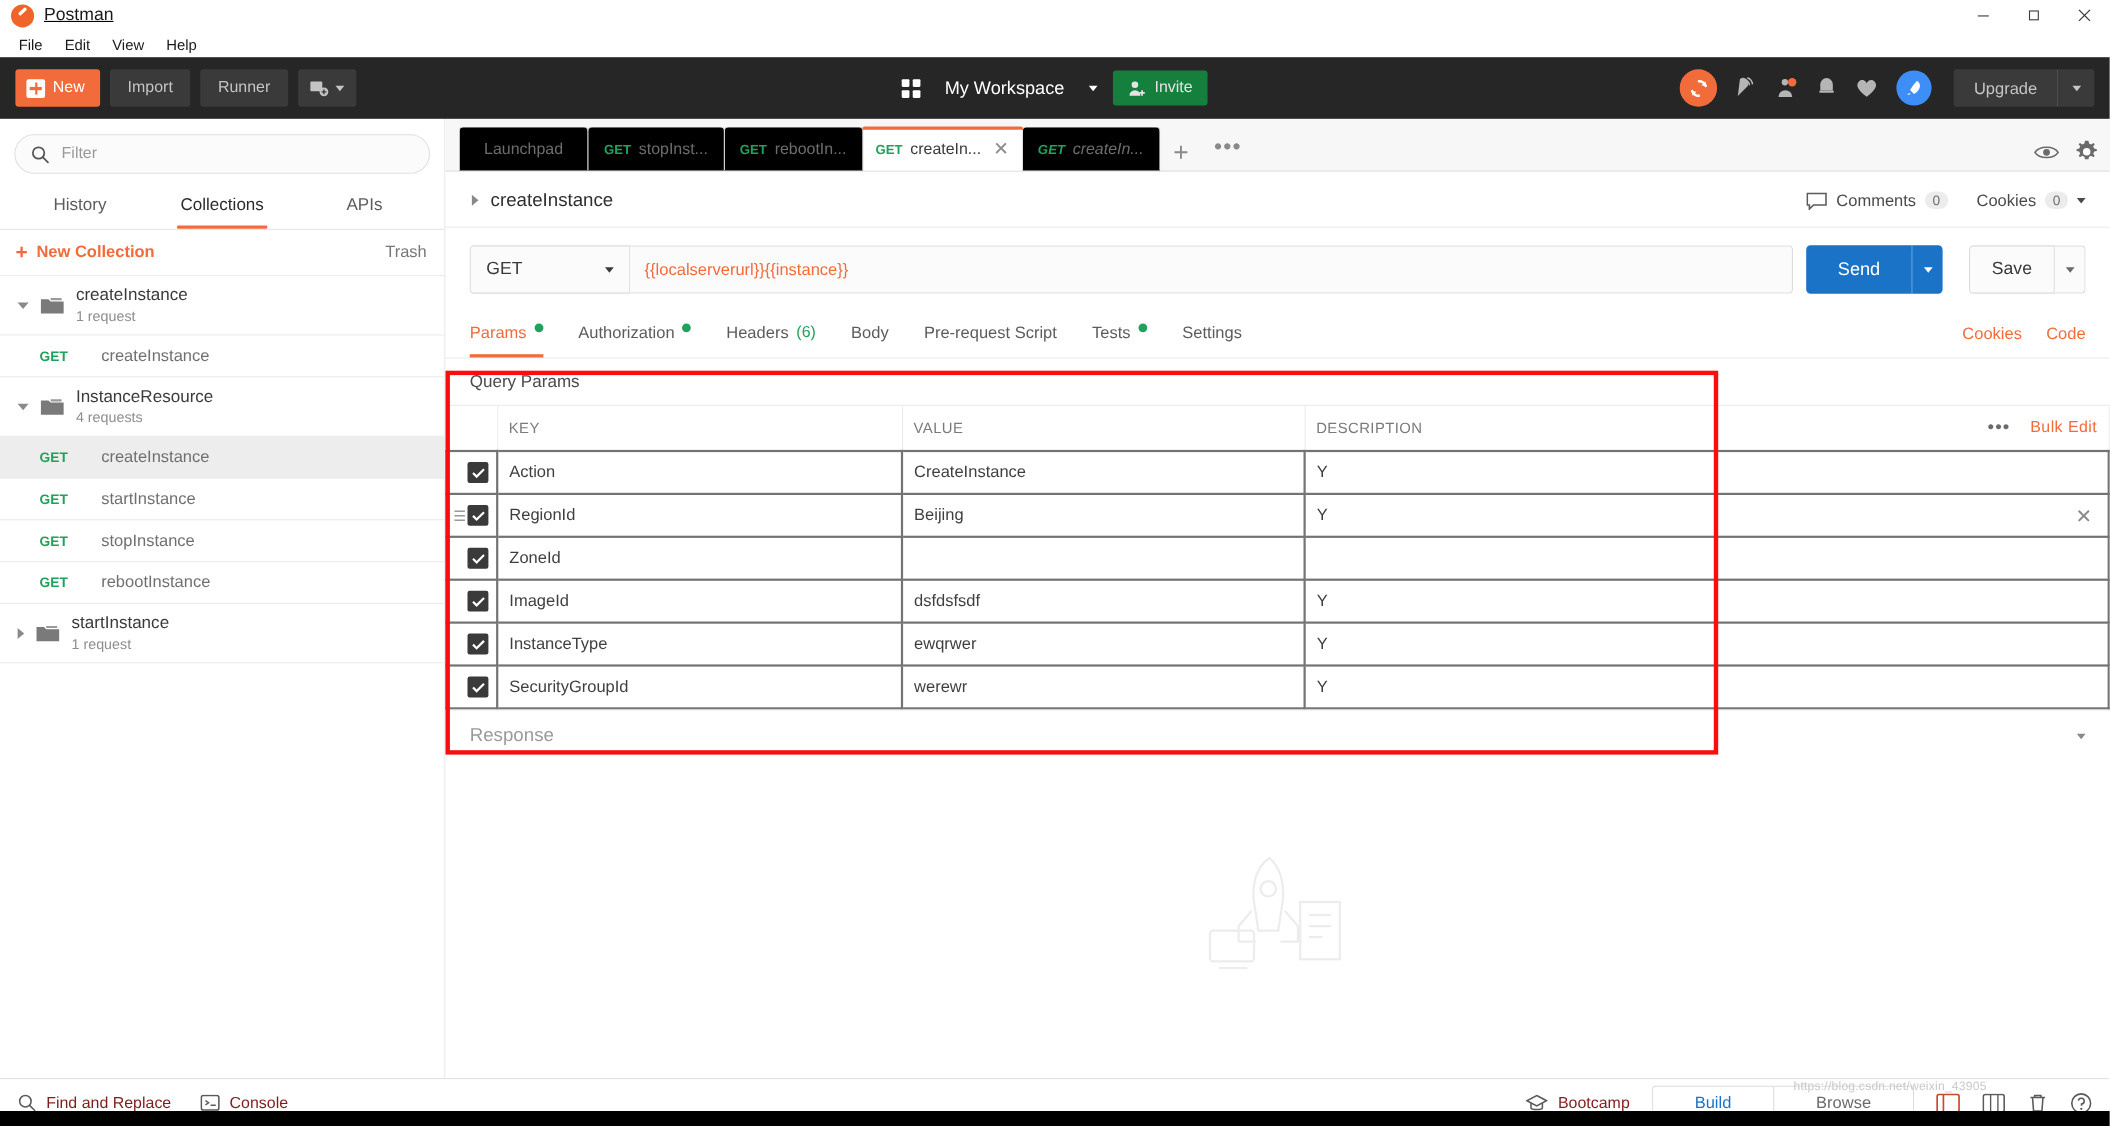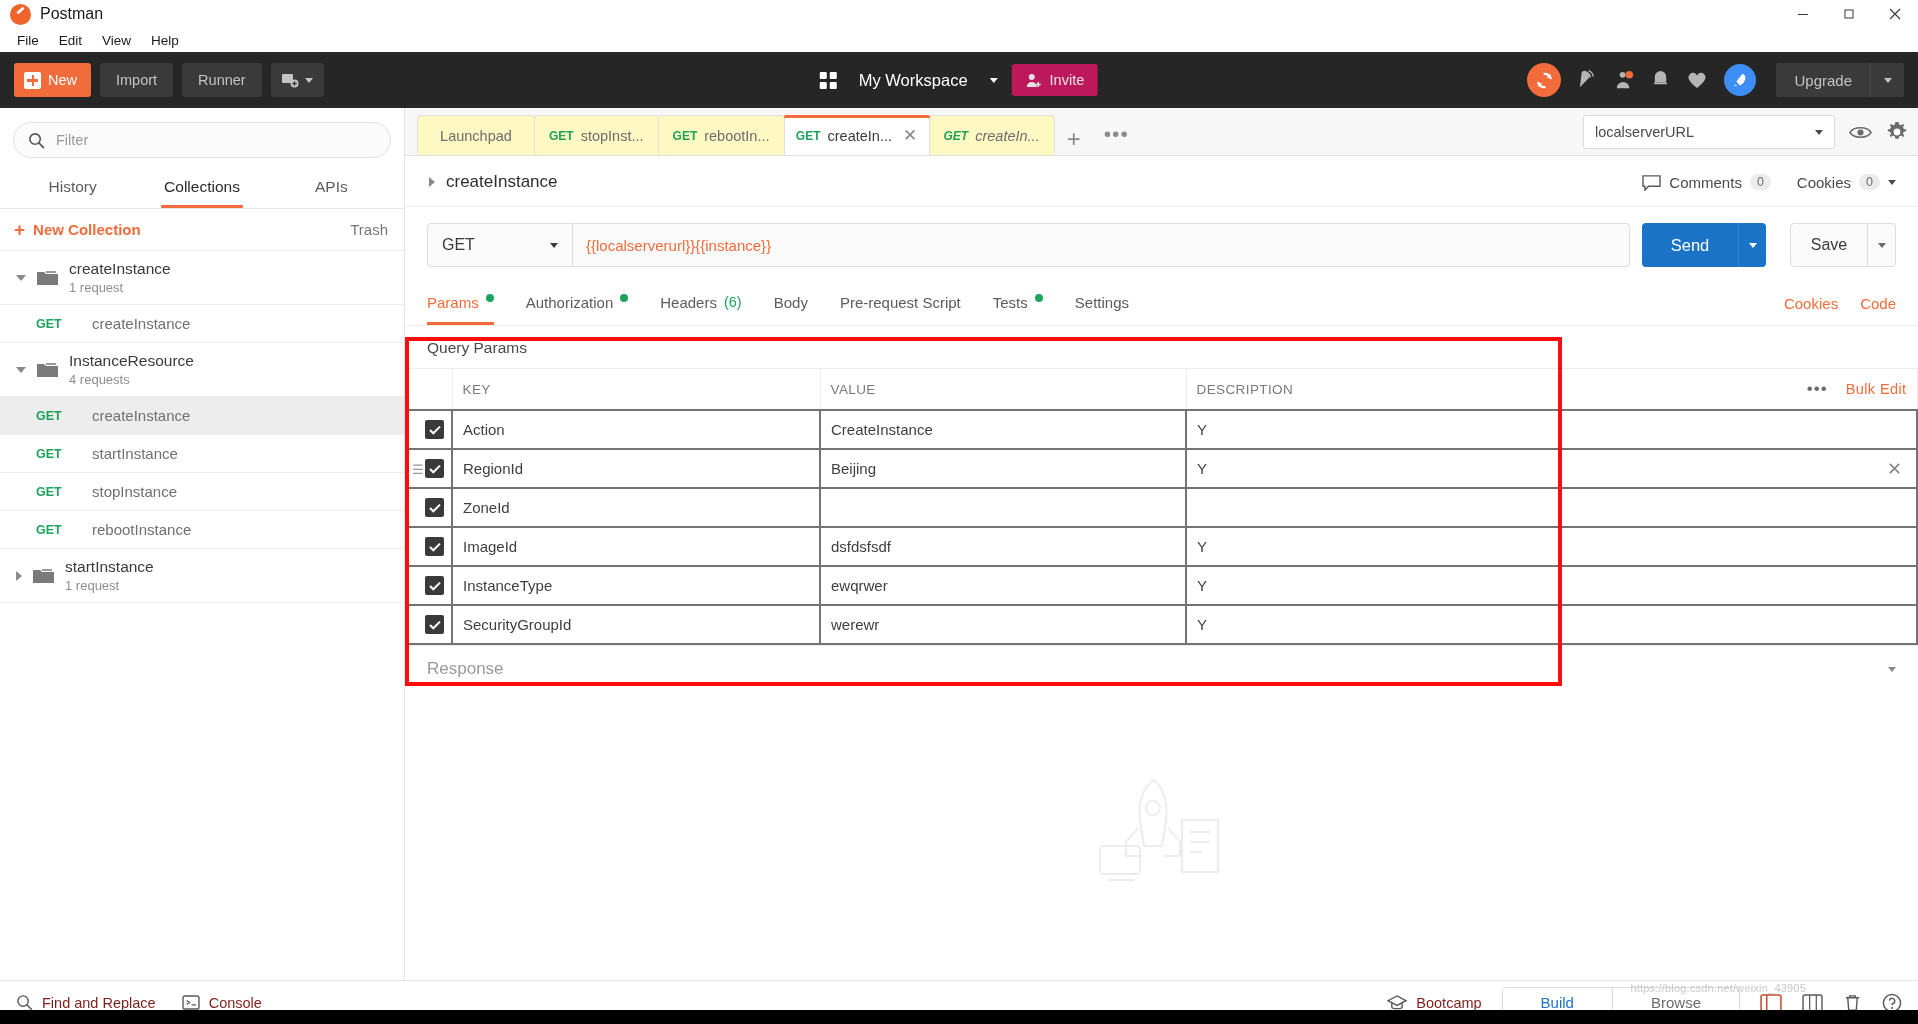--- a/index.html
+++ b/index.html
@@ -7,21 +7,21 @@
     width: 1918px; height: 1024px;
     font-family: "Liberation Sans", sans-serif;
     background: #ffffff;
     overflow: hidden;
   }
   .app { position: relative; width: 1918px; height: 1024px; display: flex; flex-direction: column; }
 
   
   .titlebar {
     height: 28px; background: #ffffff; display: flex; align-items: center;
-    padding-left: 10px; flex: 0 0 28px; position: relative;
+    padding-left: 10px; flex: 0 0 28px; position: relative; text-decoration: underline;
   }
   .pm-logo {
     width: 21px; height: 21px; border-radius: 50%;
     background: #f0632b; position: relative; margin-right: 9px;
     display: inline-block;
   }
   .pm-logo::after {
     content: ""; position: absolute; left: 6px; top: 5px;
     width: 9px; height: 3px; background: #fff; border-radius: 2px;
     transform: rotate(-42deg);
@@ -79,21 +79,21 @@
   .ws-sel {
     display: flex; align-items: center; gap: 22px; color: #fff;
     font-size: 16.5px; cursor: pointer;
   }
   .grid-ico {
     width: 17px; height: 17px; display: grid; grid-template-columns: 7px 7px;
     grid-template-rows: 7px 7px; gap: 3px; flex: none;
   }
   .grid-ico i { background: #fff; border-radius: 1px; display: block; }
   .btn-invite {
-    background: #be185d; color: #e4e4e4; border-radius: 3px; height: 32px;
+    background: #15803d; color: #e4e4e4; border-radius: 3px; height: 32px;
     display: flex; align-items: center; gap: 8px; padding: 0 14px;
     font-size: 14.5px; cursor: pointer;
   }
   .tb-right {
     margin-left: auto; display: flex; align-items: center; gap: 16px;
   }
   .sync-circle {
     width: 34px; height: 34px; border-radius: 50%; background: #f26b3a;
     display: flex; align-items: center; justify-content: center; cursor: pointer;
   }
@@ -180,21 +180,21 @@
   .req-name { font-size: 15px; color: #707070; }
 
   
   .main { flex: 1; display: flex; flex-direction: column; min-width: 0; background: #fff; }
   .tabstrip {
     height: 48px; flex: 0 0 48px; background: #f7f7f7; display: flex;
     align-items: flex-end; border-bottom: 1px solid #e0e0e0; padding-right: 10px;
   }
   .tabs-scroll { display: flex; align-items: flex-end; flex: 1; min-width: 0; }
   .rtab {
-    height: 40px; min-width: 118px; max-width: 146px; background: #fef9c3;
+    height: 40px; min-width: 118px; max-width: 146px; background: #000000;
     border: 1px solid #e0e0e0; border-bottom: none;
     border-radius: 4px 4px 0 0; margin-right: -1px;
     display: flex; align-items: center; justify-content: center; gap: 7px;
     padding: 0 14px; font-size: 14.5px; color: #6d6d6d; cursor: pointer;
     white-space: nowrap; position: relative;
   }
   .rtab:first-child { margin-left: 12px; }
   .rtab .m { font-size: 12px; font-weight: bold; color: #1fa35c; }
   .rtab.active {
     background: #fff; color: #3a3a3a; border-color: #e0e0e0; z-index: 2;
@@ -580,24 +580,20 @@
             <span class="tab-x">✕</span>
           </div>
           <div class="rtab italic">
             <span class="m">GET</span>
             <span>createIn...</span>
           </div>
           <div class="tab-plus">+</div>
           <div class="tab-dots">•••</div>
         </div>
         <div class="env-area">
-          <div class="env-select">
-            <span>localserverURL</span>
-            <span class="caret-dn"></span>
-          </div>
           <div class="ico-gray">
             <svg width="23" height="17" viewBox="0 0 24 17">
               <path d="M1 8.5 C5 2 19 2 23 8.5 C19 15 5 15 1 8.5 z" fill="none" stroke="#6a6a6a" stroke-width="1.5"></path>
               <circle cx="12" cy="8.5" r="3.2" fill="#6a6a6a"></circle>
             </svg>
           </div>
           <div class="ico-gray">
             <svg width="22" height="22" viewBox="0 0 22 22">
               <path d="M11 1 l1.6 0 l.5 2.4 l2 .9 l2-1.4 l1.2 1.2 l-1.4 2 l.9 2 l2.4 .5 l0 1.6 l-2.4 .5 l-.9 2 l1.4 2 l-1.2 1.2 l-2-1.4 l-2 .9 l-.5 2.4 l-1.6 0 l-1.6 0 l-.5-2.4 l-2-.9 l-2 1.4 l-1.2-1.2 l1.4-2 l-.9-2 l-2.4-.5 l0-1.6 l2.4-.5 l.9-2 l-1.4-2 l1.2-1.2 l2 1.4 l2-.9 l.5-2.4 z" fill="#6a6a6a"></path>
               <circle cx="11" cy="11" r="3.4" fill="#fff"></circle>

